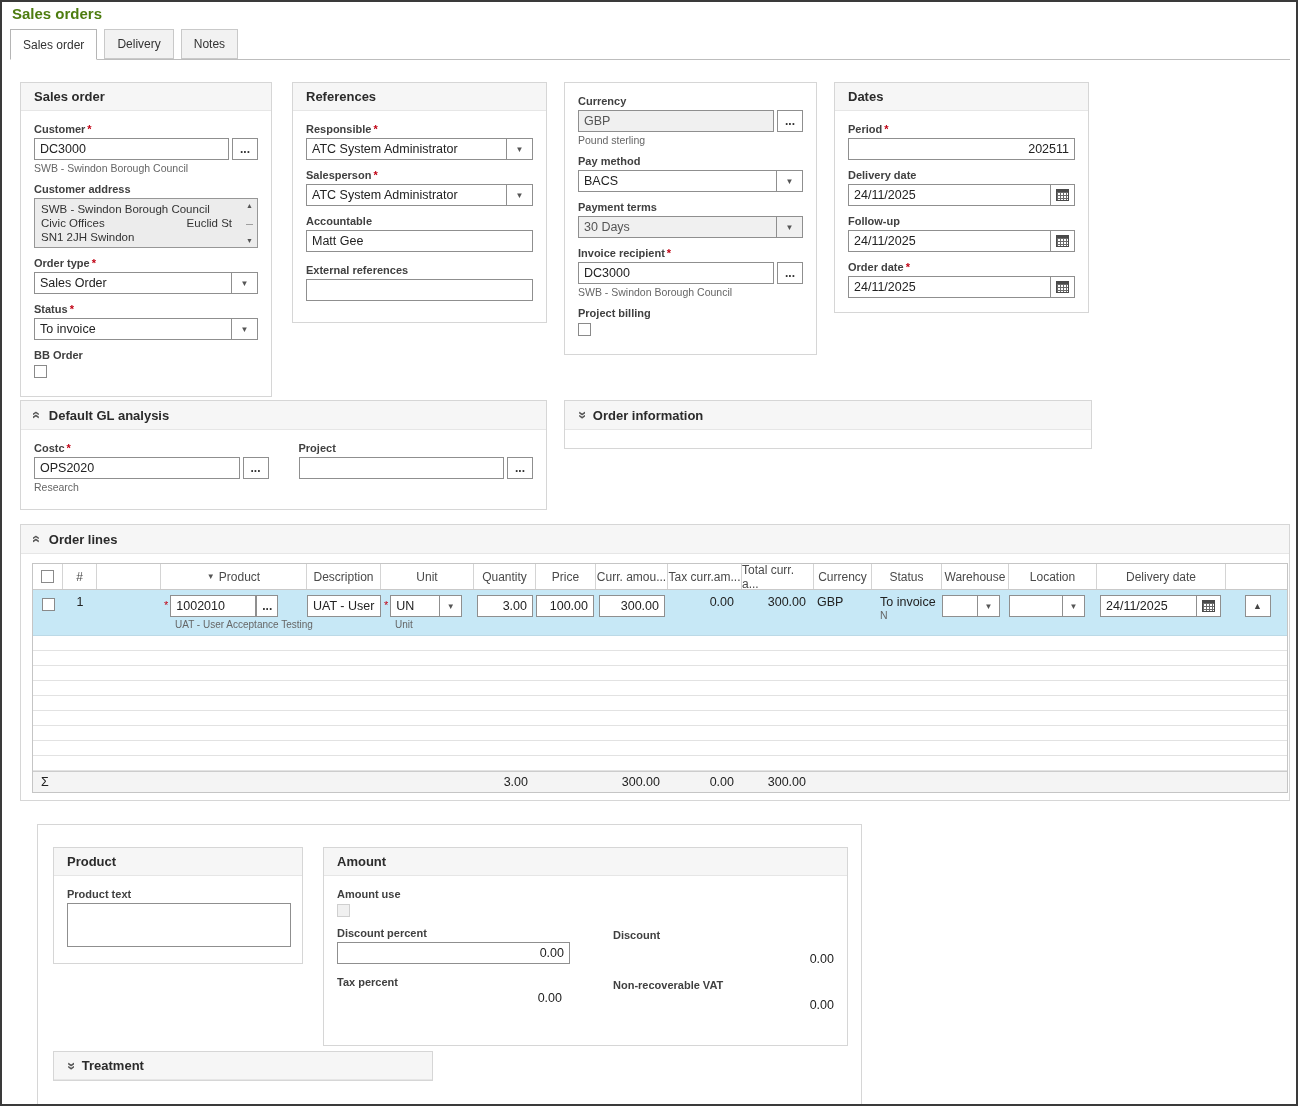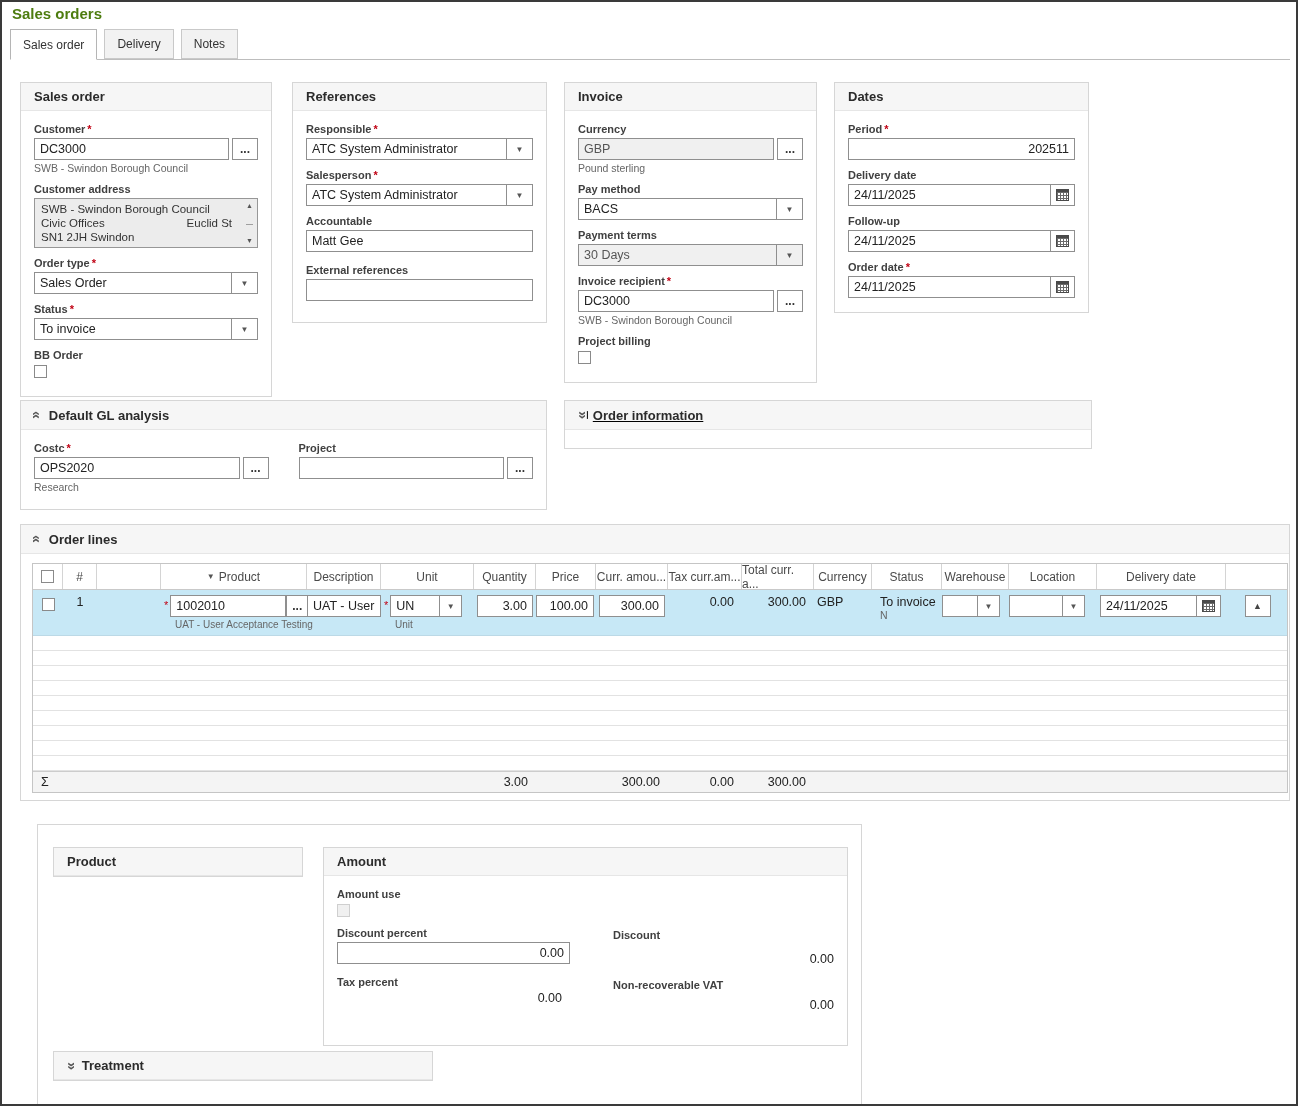--- a/index.html
+++ b/index.html
@@ -169,21 +169,20 @@
         <input class="txt" value="Matt Gee" style="">
       </div>
       <div class="field" style="margin-top:12px;">
         <div class="lbl">External references</div>
         <input class="txt" value="" style="">
       </div>
     </div>
   </div>
 
   <div class="panel" style="left:562px; top:80px; width:253px;">
-    <div class="panel-head">Invoice</div>
     <div class="panel-body">
       <div class="field">
         <div class="lbl">Currency</div>
         <div class="irow">
           <input class="txt" disabled="" value="GBP" style="">
           <button class="lookup"><span>...</span></button>
         </div>
         <div class="helper">Pound sterling</div>
       </div>
       <div class="field">
@@ -269,21 +268,21 @@
       <div class="field" style="width:236px; margin-bottom:0;">
         <div class="lbl">Project</div>
         <div class="irow">
           <input class="txt" value="" style="">
           <button class="lookup"><span>...</span></button>
         </div>
       </div>
     </div>
   </div>
 
-  <div class="panel" style="left:562px; top:398px; width:528px;text-decoration:underline;">
+  <div class="panel" style="left:562px; top:398px; width:528px;">
     <div class="sect-head">
       <span class="chev down">«</span>
       <span>Order information</span>
     </div>
     <div style="height:18px;"></div>
   </div>
 
   <div class="panel" style="left:18px; top:522px; width:1270px;">
     <div class="sect-head">
       <span class="chev up">«</span>
@@ -317,21 +316,21 @@
           <div class="cell col-arrow"></div>
         </div>
 
         <div class="trow dr">
           <div class="cell col-sel" style="text-align:center;"><span class="cb" style="margin-top:3px;"></span></div>
           <div class="cell col-num ctext" style="text-align:center;">1</div>
           <div class="cell col-blank"></div>
           <div class="cell col-product">
             <div style="display:flex;">
               <span class="star">*</span>
-              <input class="txt" style="width: 116px; height: 22px;" value="1002010">
+              <input class="txt" style="width: 86px; height: 22px;" value="1002010">
               <button class="lookup" style="width:22px;"><span>...</span></button>
             </div>
             <div class="helper" style="font-size:10px; margin-left:14px;">UAT - User Acceptance Testing</div>
           </div>
           <div class="cell col-desc"><input class="txt" value="UAT - User Acceptance Testing" style=""></div>
           <div class="cell col-unit">
             <div style="display:flex;">
               <span class="star">*</span>
               <div class="select" style="width:72px;">
                 <span class="val">UN</span>
@@ -401,20 +400,24 @@
       </div>
 
     </div>
   </div>
 
   <div class="panel" style="left:35px; top:822px; width:825px; height:290px; border-bottom:none;">
     <div style="position:relative; padding:22px 15px 0 15px;">
 
       <div class="subpanel" style="position:absolute; left:15px; top:22px; width:250px;">
         <div class="panel-head">Product</div>
+        <div class="panel-body">
+          <div class="lbl">Product text</div>
+          <textarea style="width: 224px; height: 44px; border: 1px solid rgb(143, 143, 143); resize: none; font-family: &quot;Liberation Sans&quot;, sans-serif; font-size: 12px;"></textarea>
+        </div>
       </div>
 
       <div class="subpanel" style="position:absolute; left:285px; top:22px; width:525px;">
         <div class="panel-head">Amount</div>
         <div class="panel-body" style="padding-bottom:24px;">
           <div class="field" style="margin-bottom:6px;">
             <div class="lbl">Amount use</div>
             <span class="cb dis"></span>
           </div>
           <div class="amount-grid">

